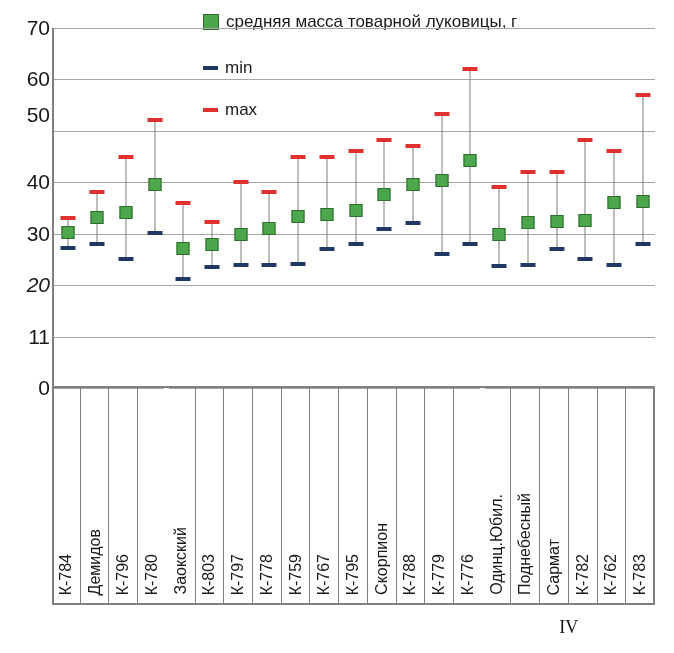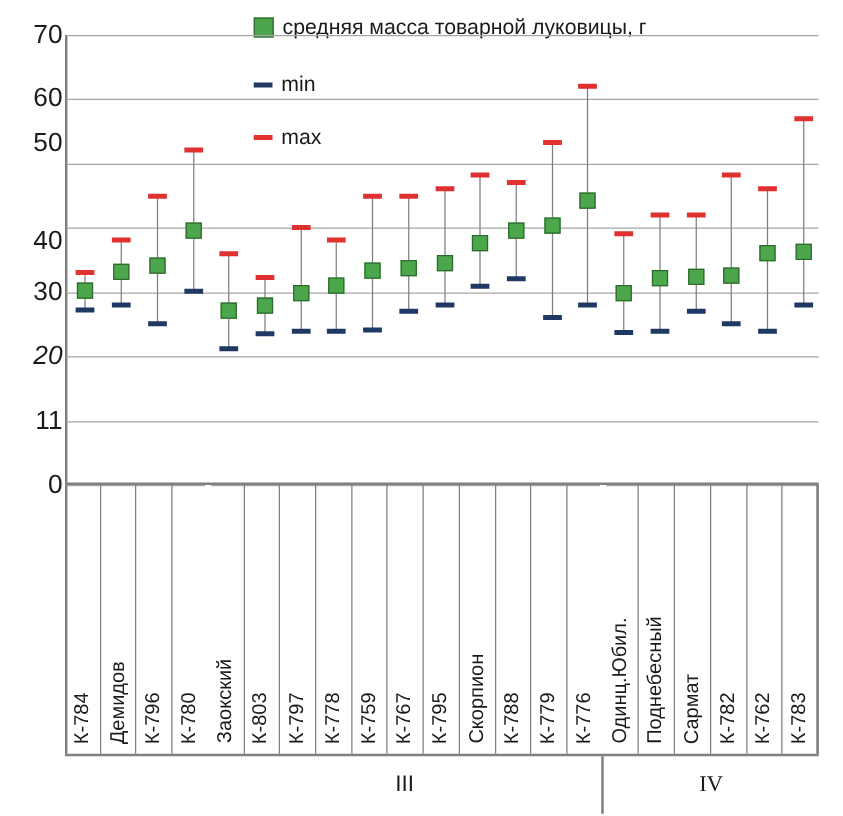--- a/index.html
+++ b/index.html
@@ -86,21 +86,21 @@
       <span class="sw-max"></span>
       <span class="lbl">max</span>
     </div>
   </div>
 
   <div class="ytick-wrap" id="ytick-wrap">
       <div class="ytick" style="top: 360px;">0</div>
       <div class="ytick" style="top: 308.571px;">11</div>
       <div class="ytick" style="top: 257.143px; font-style: italic;">20</div>
       <div class="ytick" style="top: 205.714px;">30</div>
-      <div class="ytick" style="top: 154.286px; margin-top: 11px;">40</div>
+      <div class="ytick" style="top: 154.286px;">40</div>
       <div class="ytick" style="top: 87px;">50</div>
       <div class="ytick" style="top: 51.4286px;">60</div>
       <div class="ytick" style="top: 0px;">70</div>
     </div>
 
   <div class="plot-area" id="plot-area">
       <div class="gridline" style="top: 360px;"></div>
       <div class="gridline" style="top: 308.571px;"></div>
       <div class="gridline" style="top: 257.143px;"></div>
       <div class="gridline" style="top: 205.714px;"></div>
@@ -258,20 +258,17 @@
       <div class="cat-cell" style="left: 574.286px; width: 28.7143px;">
         <span class="cat-label">К-783</span>
       </div>
       <div class="group-sep" style="left: 111.857px; width: 5px;"></div>
       <div class="group-sep" style="left: 427.714px; width: 5px;"></div>
     </div>
   <div class="axis-end"></div>
   <div class="axis-right"></div>
 
   <div class="grp-area" id="grp-area">
-      <div class="grp-cell" style="left: 114.857px; width: 315.857px;">
-        <div class="grp-label">III</div>
-      </div>
       <div class="grp-cell" style="left: 430.714px; width: 172.286px;">
         <div class="grp-label">IV</div>
       </div>
     </div>
 </div>
 
 </body></html>

